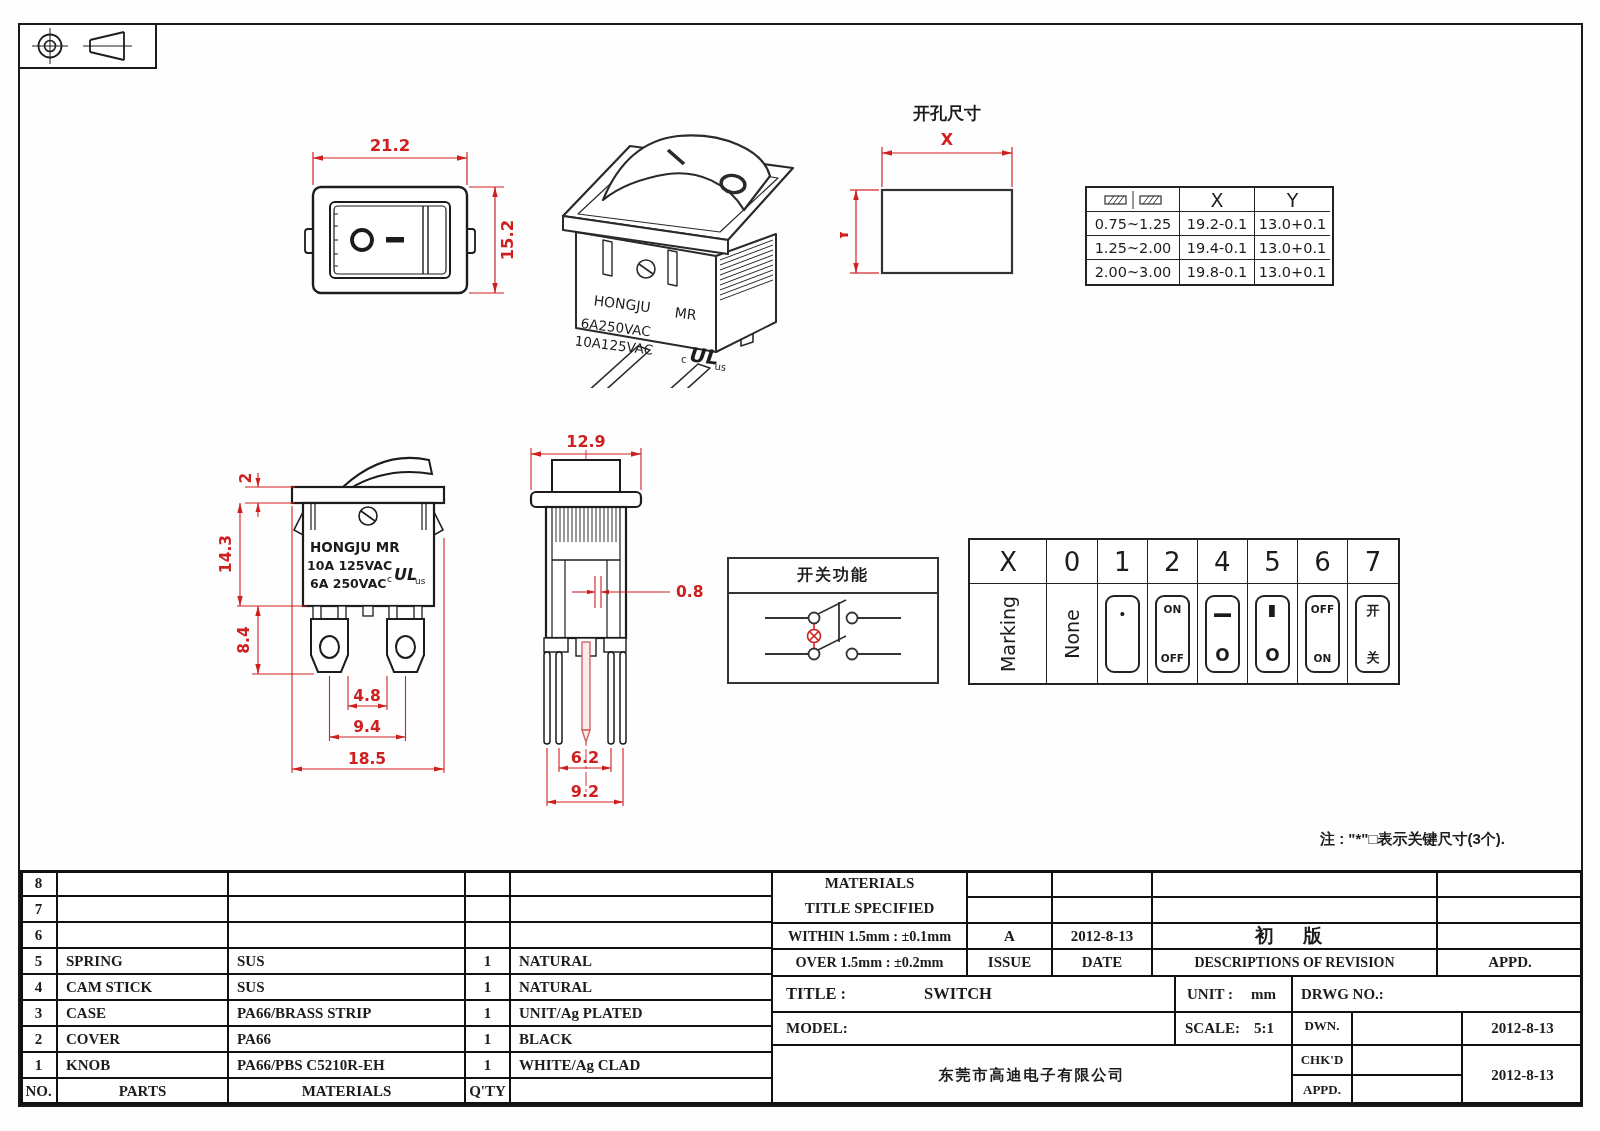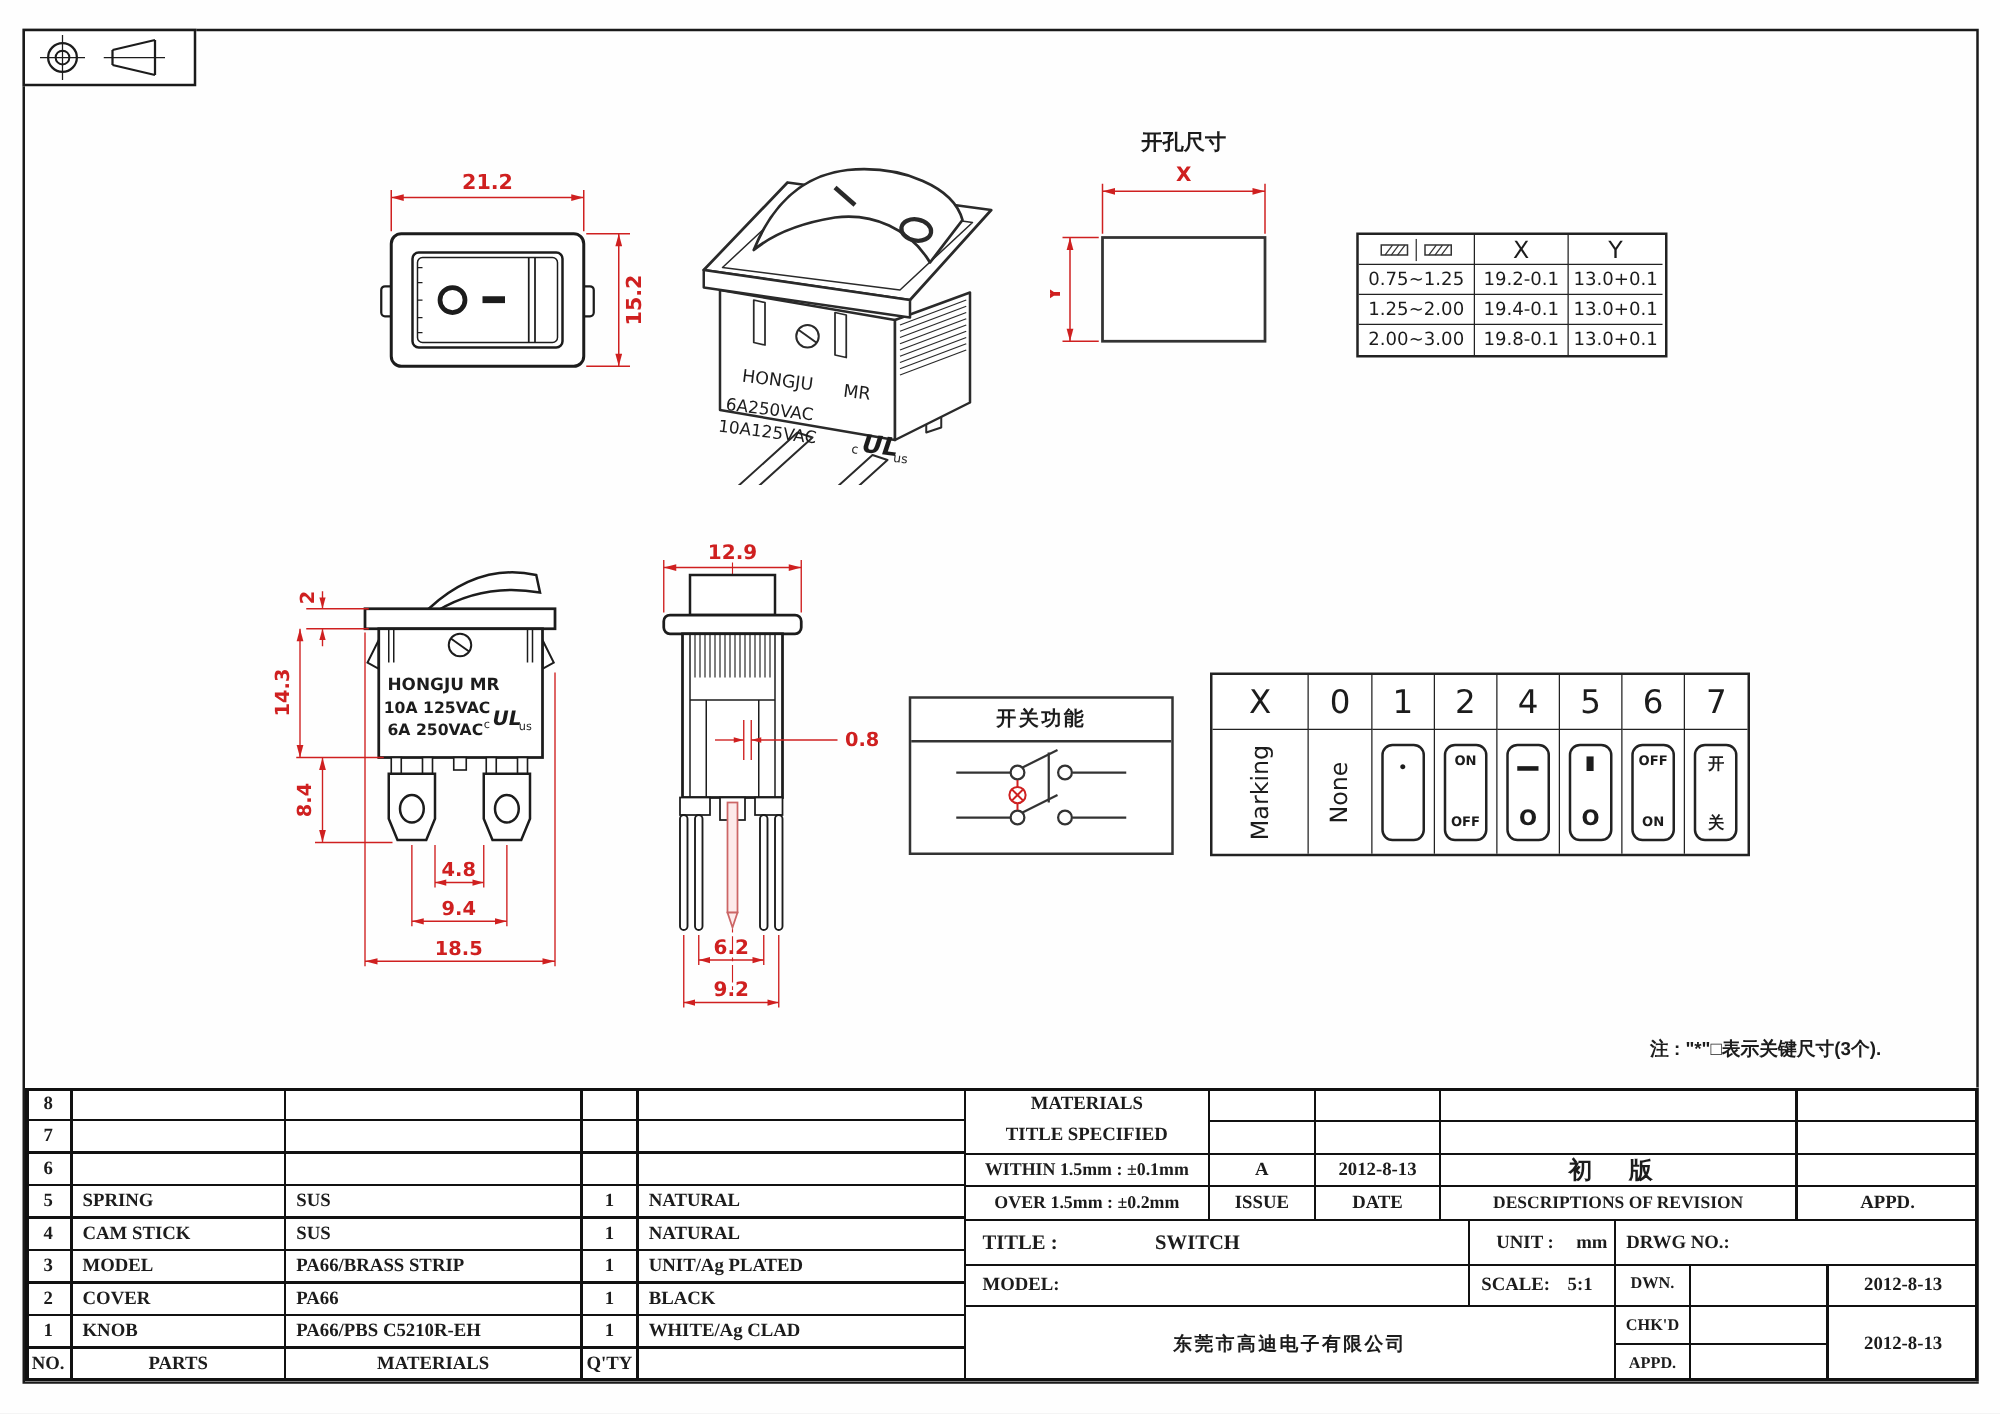--- a/index.html
+++ b/index.html
@@ -484,21 +484,21 @@
     <div class="cell pl" style="left:37px;top:78px;width:171px;height:26px;">SPRING</div>
     <div class="cell pl" style="left:208px;top:78px;width:237px;height:26px;">SUS</div>
     <div class="cell ctr" style="left:445px;top:78px;width:45px;height:26px;">1</div>
     <div class="cell pl" style="left:490px;top:78px;width:262px;height:26px;">NATURAL</div>
     <div class="cell ctr" style="left:0;top:104px;width:37px;height:26px;">4</div>
     <div class="cell pl" style="left:37px;top:104px;width:171px;height:26px;">CAM STICK</div>
     <div class="cell pl" style="left:208px;top:104px;width:237px;height:26px;">SUS</div>
     <div class="cell ctr" style="left:445px;top:104px;width:45px;height:26px;">1</div>
     <div class="cell pl" style="left:490px;top:104px;width:262px;height:26px;">NATURAL</div>
     <div class="cell ctr" style="left:0;top:130px;width:37px;height:26px;">3</div>
-    <div class="cell pl" style="left:37px;top:130px;width:171px;height:26px;">MODEL</div>
+    <div class="cell pl" style="left:37px;top:130px;width:171px;height:26px;">CASE</div>
     <div class="cell pl" style="left:208px;top:130px;width:237px;height:26px;">PA66/BRASS STRIP</div>
     <div class="cell ctr" style="left:445px;top:130px;width:45px;height:26px;">1</div>
     <div class="cell pl" style="left:490px;top:130px;width:262px;height:26px;">UNIT/Ag PLATED</div>
     <div class="cell ctr" style="left:0;top:156px;width:37px;height:26px;">2</div>
     <div class="cell pl" style="left:37px;top:156px;width:171px;height:26px;">COVER</div>
     <div class="cell pl" style="left:208px;top:156px;width:237px;height:26px;">PA66</div>
     <div class="cell ctr" style="left:445px;top:156px;width:45px;height:26px;">1</div>
     <div class="cell pl" style="left:490px;top:156px;width:262px;height:26px;">BLACK</div>
     <div class="cell ctr" style="left:0;top:182px;width:37px;height:26px;">1</div>
     <div class="cell pl" style="left:37px;top:182px;width:171px;height:26px;">KNOB</div>
@@ -521,21 +521,21 @@
     <div class="cell ctr" style="left:947px;top:79px;width:85px;height:27px;">ISSUE</div>
     <div class="cell ctr" style="left:1032px;top:79px;width:100px;height:27px;">DATE</div>
     <div class="cell ctr" style="left:1132px;top:79px;width:285px;height:27px;font-size:14px;">DESCRIPTIONS OF REVISION</div>
     <div class="cell ctr" style="left:1417px;top:79px;width:146px;height:27px;">APPD.</div>
 
     <div class="cell" style="left:752px;top:106px;width:403px;height:36px;font-size:16.5px;border-radius:10px;">
       <span style="padding-left:14px;">TITLE :</span>
       <span style="margin-left:78px;">SWITCH</span>
     </div>
     <div class="cell" style="left:1155px;top:106px;width:117px;height:36px;">
-      <span style="padding-left:22px;">UNIT :</span>
+      <span style="padding-left:12px;">UNIT :</span>
       <span style="margin-left:18px;">mm</span>
     </div>
     <div class="cell pl" style="left:1272px;top:106px;width:291px;height:36px;">DRWG NO.:</div>
     <div class="cell" style="left:752px;top:142px;width:403px;height:33px;">
       <span style="padding-left:14px;">MODEL:</span>
     </div>
     <div class="cell" style="left:1155px;top:142px;width:117px;height:33px;">
       <span style="padding-left:10px;">SCALE:</span>
       <span style="margin-left:14px;">5:1</span>
     </div>

